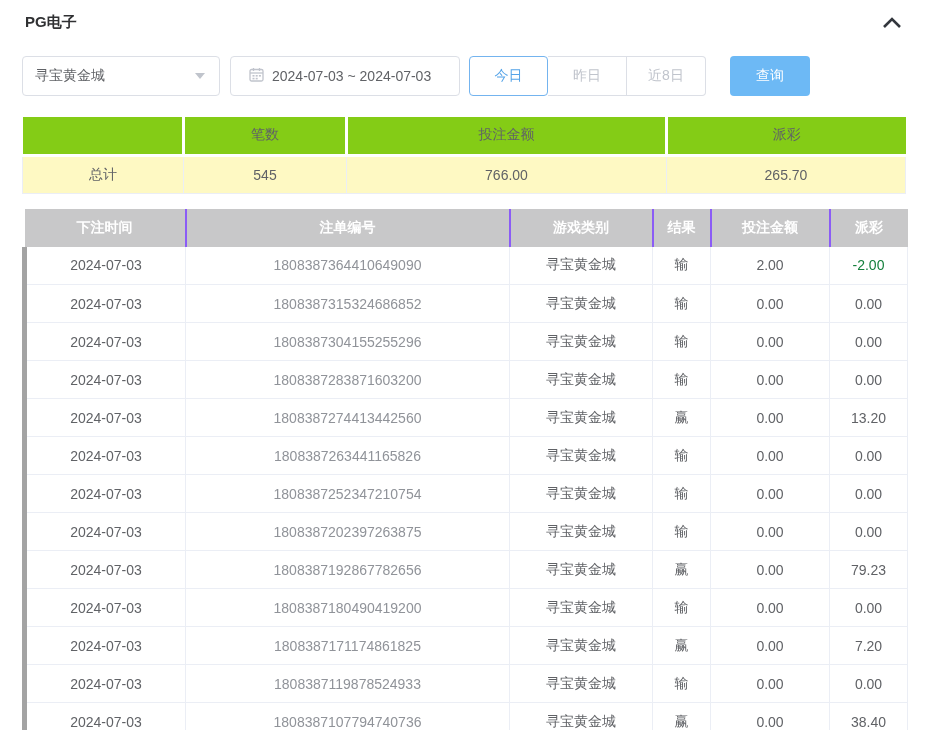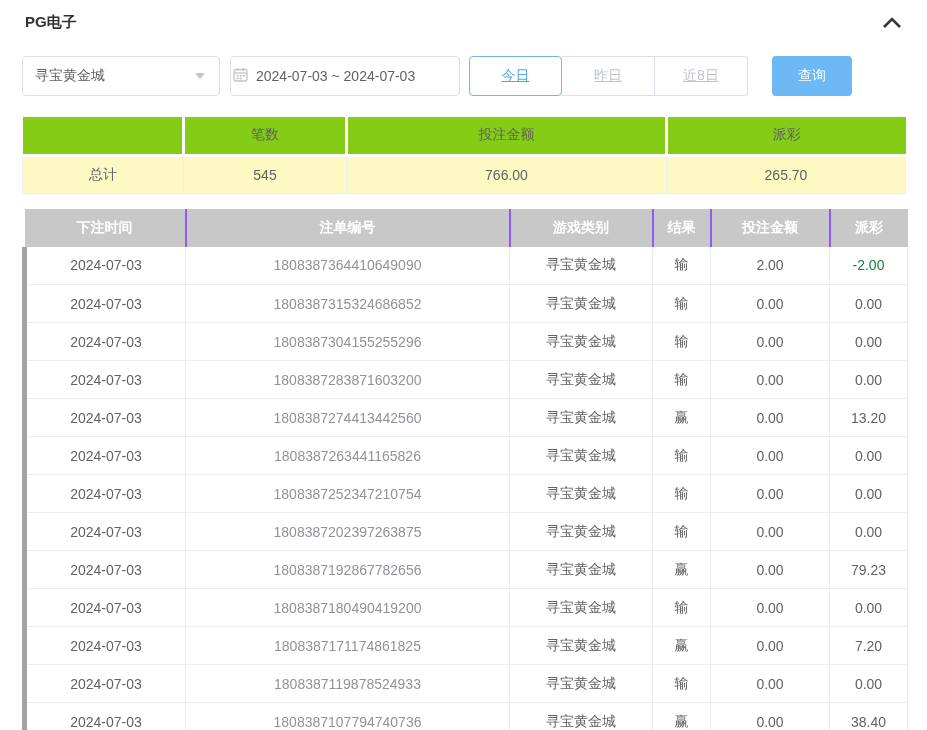--- a/index.html
+++ b/index.html
@@ -13,25 +13,25 @@
   .collapse-btn { width: 26px; height: 22px; display: flex; align-items: center; justify-content: center; cursor: pointer; }
 
   
   .filters { margin-top: 19px; display: flex; align-items: center; }
   .select-box { width: 198px; height: 40px; border: 1px solid #dcdfe6; border-radius: 4px;
     display: flex; align-items: center; justify-content: space-between; padding: 0 12px; cursor: pointer; background:#fff; }
   .select-value { font-size: 14px; color: #606266; }
   .caret-down { width: 0; height: 0; border-left: 5px solid transparent; border-right: 5px solid transparent;
     border-top: 6px solid #c0c4cc; margin-right: 2px; }
   .date-box { width: 230px; height: 40px; border: 1px solid #dcdfe6; border-radius: 4px; margin-left: 10px;
-    display: flex; align-items: center; padding: 0 2px; cursor: pointer; background:#fff; }
+    display: flex; align-items: center; padding: 0 18px; cursor: pointer; background:#fff; }
   .date-text { font-size: 14px; color: #606266; margin-left: 8px; white-space: nowrap; }
   .seg-group { display: flex; margin-left: 9px; height: 40px; }
-  .seg { width: 93px; height: 40px; border: 1px solid #dcdfe6; border-left-width: 0; background: #fff;
-    font-size: 14px; color: #c0c4cc; display: flex; align-items: center; justify-content: center; cursor: pointer; text-decoration: underline; }
+  .seg { width: 79px; height: 40px; border: 1px solid #dcdfe6; border-left-width: 0; background: #fff;
+    font-size: 14px; color: #c0c4cc; display: flex; align-items: center; justify-content: center; cursor: pointer; }
   .seg:first-child { border-left-width: 1px; border-radius: 4px 0 0 4px; }
   .seg:last-child { border-radius: 0 4px 4px 0; }
   .seg.active { border: 1px solid #74b4ef; border-radius: 4px; color: #56a4e8; position: relative; z-index: 1; }
   .search-btn { width: 80px; height: 40px; margin-left: 24px; background: #6db9f5; border: none; border-radius: 4px;
     color: #fff; font-size: 14px; cursor: pointer; font-family: inherit; }
 
   
   table { border-collapse: collapse; table-layout: fixed; width: 883px; }
   td, th { font-weight: normal; font-size: 14px; text-align: center; height: 38px; overflow: hidden; white-space: nowrap; }
   .summary-table { margin-top: 21px; }

